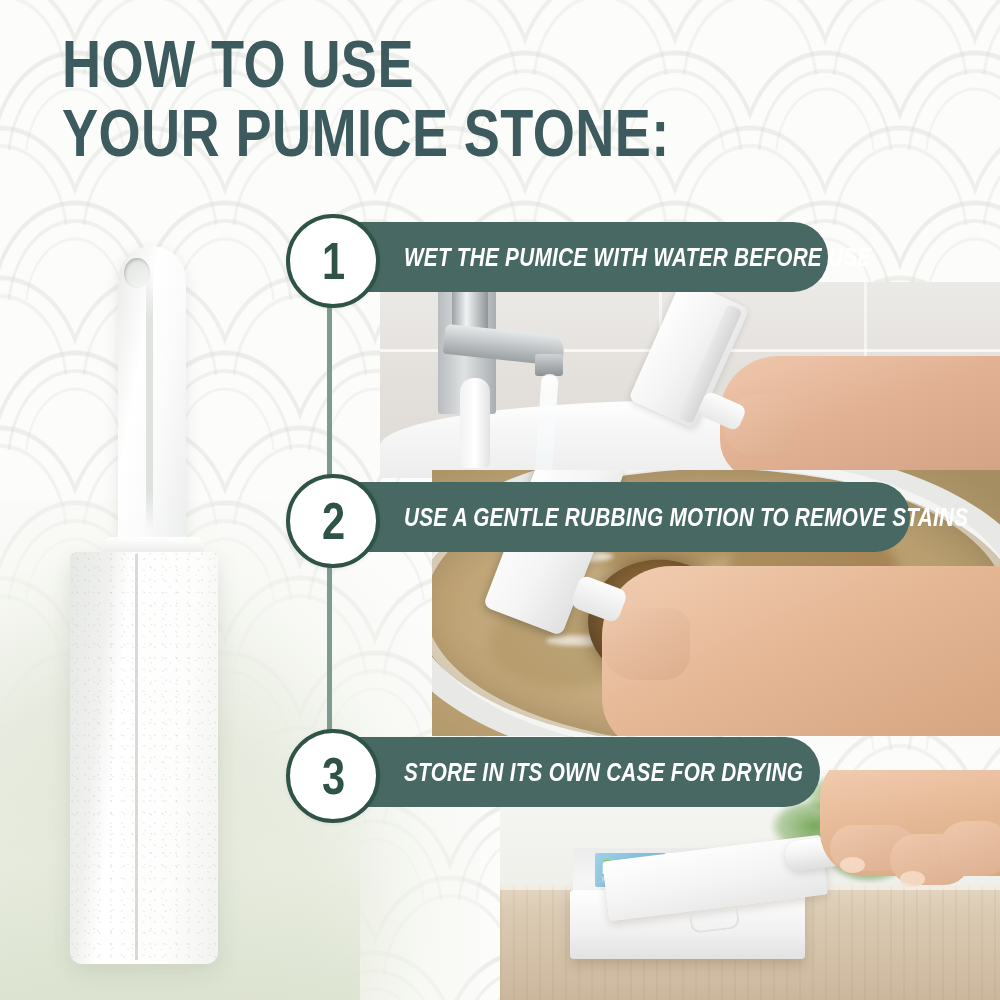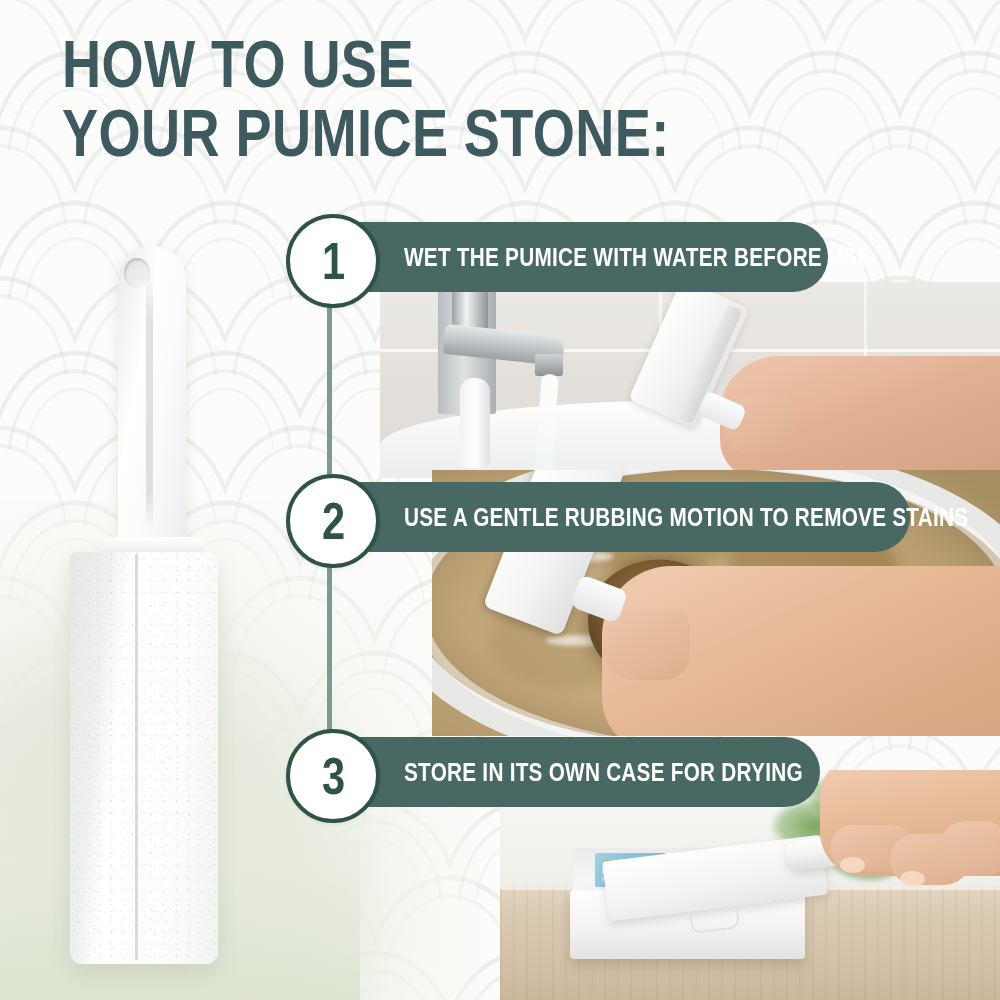--- a/index.html
+++ b/index.html
@@ -157,21 +157,21 @@
                      radial-gradient(circle at 70% 66%, rgba(178,184,176,.20) 0 1px, rgba(0,0,0,0) 1px),
                      radial-gradient(circle at 28% 82%, rgba(178,184,176,.18) 0 1px, rgba(0,0,0,0) 1px);
     background-size:13px 13px,17px 17px,11px 11px,19px 19px;}
 
   
   .connector{position:absolute;left:327px;top:262px;width:5px;height:530px;background:#7e9b92;border-radius:3px;}
   .step{position:absolute;}
   .badge{position:absolute;width:86px;height:86px;border-radius:50%;background:#ffffff;border:4px solid #2f5347;
     display:flex;align-items:center;justify-content:center;z-index:3;box-shadow:0 1px 4px rgba(0,0,0,.08);}
   .badge span{color:#2f5347;font-size:52px;font-weight:700;line-height:1;transform:scaleX(.8);font-family:"Liberation Sans", sans-serif;}
-  .bar{position:absolute;height:70px;background:#486963;border-radius:0 35px 35px 0;display:flex;align-items:center;z-index:2;}
+  .bar{position:absolute;height:70px;background:#486963;border-radius:0 35px 35px 0;display:flex;align-items:center;z-index:2;font-style:italic;}
   .bar span{color:#ffffff;font-size:25px;font-weight:700;letter-spacing:.3px;white-space:nowrap;transform:scaleX(.83);transform-origin:left center;font-family:"Liberation Sans", sans-serif;}
 </style>
 </head>
 <body>
 
 <div class="canvas">
 
   <div class="bg-watermark"></div>
   <div class="bg-watermark2"></div>
   <div class="bg-sage"></div>

